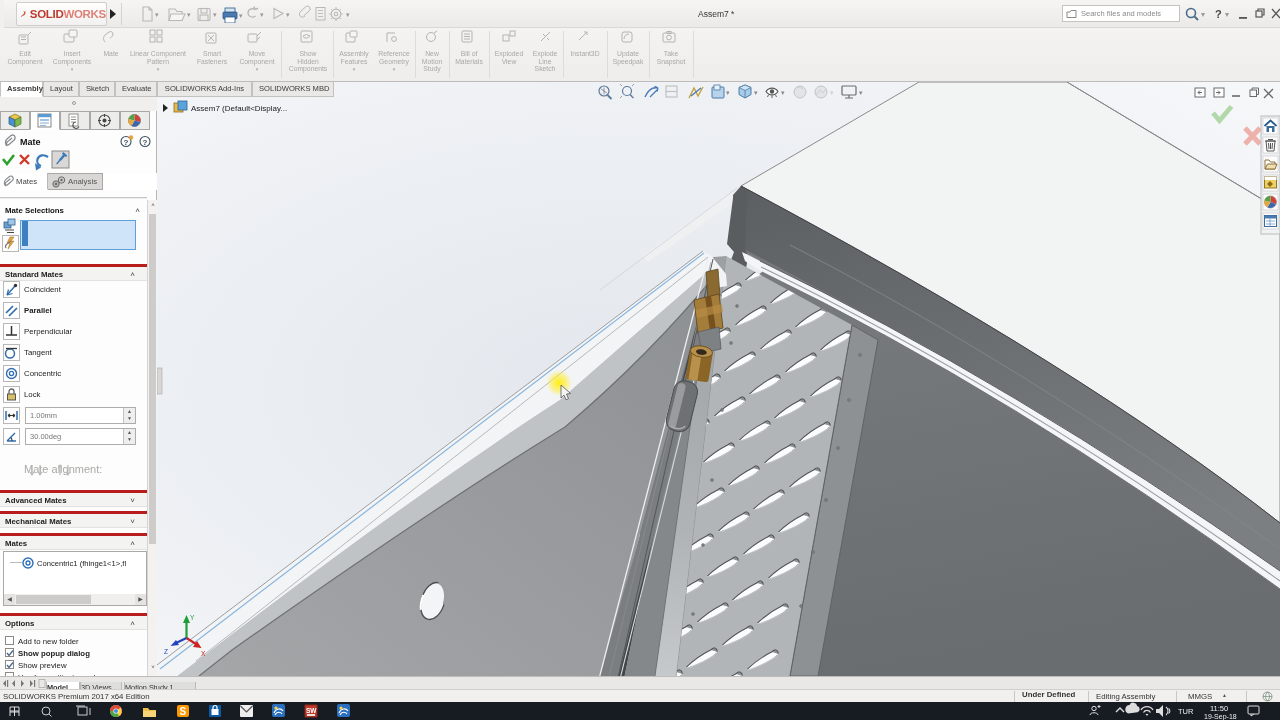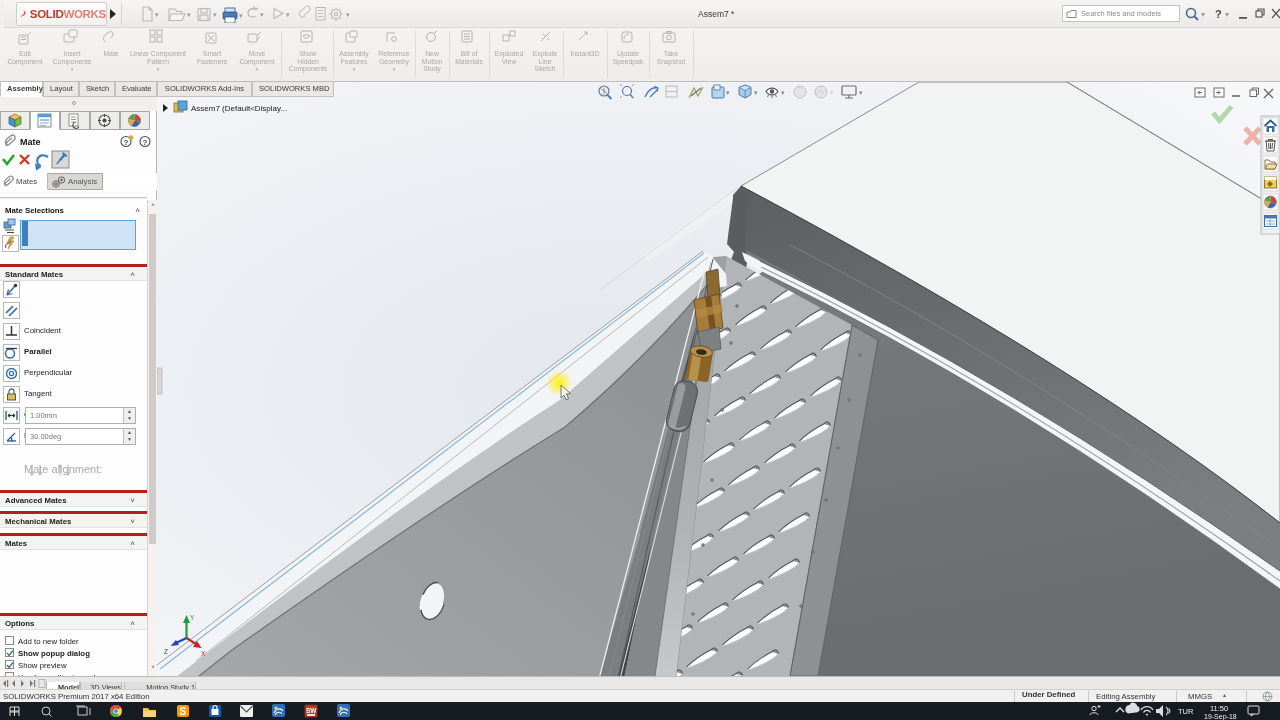--- a/index.html
+++ b/index.html
@@ -28,32 +28,32 @@
   
   #viewport { left:157px; top:82px; width:1123px; height:594px; }
   
   #leftpanel { left:0; top:82px; width:157px; height:594px; background:#fdfdfd; border-right:1px solid #b8b7b5; }
   .ptab { position:absolute; top:29px; height:19px; background:#ececea; border:1px solid #a9a8a6; }
   .sechdr { position:absolute; left:0; width:147px; height:17px; background:#f3f3f2; border-top:3px solid #b91c1c;
     border-bottom:1px solid #e2e2e1; font-size:7.8px; font-weight:bold; color:#222; line-height:16px; padding-left:5px; }
   .chev { position:absolute; right:12px; font-size:8px; color:#444; font-weight:normal; }
   .mrow { position:absolute; left:3px; width:140px; height:20px; }
   .micon { position:absolute; left:0; top:0; width:17px; height:17px; background:#fff; border:1px solid #b9b8b6; }
-  .mlabel { position:absolute; left:21px; top:4px; font-size:7.8px; color:#222;margin-top:41px; }
+  .mlabel { position:absolute; left:21px; top:4px; font-size:7.8px; color:#222; }
   .field { position:absolute; left:22px; top:0; width:111px; height:17px; background:#fff; border:1px solid #aeadab;
     font-size:7.5px; color:#777; line-height:15px; padding-left:4px; }
   .spin { position:absolute; right:0; top:0; width:12px; height:15px; background:#eee; border-left:1px solid #c4c3c1;
     font-size:5px; color:#555; text-align:center; line-height:7px; }
   .cbrow { position:absolute; left:5px; font-size:7.8px; color:#222; height:12px; width:145px; white-space:nowrap; }
   .cb { position:absolute; left:0; top:0; width:9px; height:9px; background:#fff; border:1px solid #8a8988; }
   .cblbl { position:absolute; left:13px; top:0.5px; }
   
   #modeltabs { left:0; top:676px; width:1280px; height:13px; background:#e9e8e6; border-top:1px solid #bdbcba; }
   .mtab { position:absolute; top:5px; height:12px; font-size:7.3px; color:#333; background:#dededd;
-    border:1px solid #b9b8b6; border-top:none; line-height:11px; text-align:right; }
+    border:1px solid #b9b8b6; border-top:none; line-height:11px; text-align:left; }
   #statusbar { left:0; top:689px; width:1280px; height:13px; background:#f1f0ef; border-top:1px solid #d0cfce;
     font-size:7.8px; color:#333; }
   #taskbar { left:0; top:702px; width:1280px; height:18px; background:#171b22; }
 </style>
 </head>
 <body>
 
 <div id="titlebar" class="abs">
   <div id="swlogo" class="abs">
     <svg width="19" height="18" viewBox="0 0 19 18">
@@ -971,20 +971,34 @@
         <path d="M 5 3 l 0 10 m -2 -3 l 2 3 l 2 -3 M 13 3 l 0 10 m -2 -3 l 2 3 l 2 -3" stroke="#bbbab8" stroke-width="1.2" fill="none"></path>
       </svg></div>
  <div class="abs" style="left:55px;top:380px;width:18px;height:18px;"><svg width="18" height="18" viewBox="0 0 18 18">
         <path d="M 5 13 l 0 -10 m -2 3 l 2 -3 l 2 3 M 13 3 l 0 10 m -2 -3 l 2 3 l 2 -3" stroke="#bbbab8" stroke-width="1.2" fill="none"></path>
       </svg></div>
 
  <div class="sechdr" style="top:408px;">Advanced Mates<span class="chev" style="top:0;">˅</span></div>
  <div class="sechdr" style="top:429px;">Mechanical Mates<span class="chev" style="top:0;">˅</span></div>
  <div class="sechdr" style="top:451px;">Mates<span class="chev" style="top:0;">˄</span></div>
 
+ <div class="abs" style="left:3px;top:469px;width:144px;height:55px;background:#fff;border:1px solid #aaa9a7;">
+   <svg class="abs" style="left:18px;top:5px;" width="12" height="12" viewBox="0 0 12 12">
+     <circle cx="6" cy="6" r="5" fill="none" stroke="#2a70b8" stroke-width="1.4"></circle>
+     <circle cx="6" cy="6" r="2" fill="none" stroke="#2a70b8" stroke-width="1.3"></circle>
+   </svg>
+   <div class="abs" style="left:6px;top:10px;width:12px;height:1px;background:#bbb;"></div>
+   <span class="abs" style="left:33px;top:7px;font-size:7.6px;color:#222;white-space:nowrap;">Concentric1 (fhinge1&lt;1&gt;,fl</span>
+
+   <div class="abs" style="left:0;top:42px;width:142px;height:11px;background:#f0efee;">
+     <div class="abs" style="left:0;top:0;width:11px;height:11px;background:#e4e3e1;font-size:6px;color:#555;text-align:center;line-height:11px;">◀</div>
+     <div class="abs" style="left:12px;top:1px;width:75px;height:9px;background:#cdcccb;"></div>
+     <div class="abs" style="right:0;top:0;width:11px;height:11px;background:#e4e3e1;font-size:6px;color:#555;text-align:center;line-height:11px;">▶</div>
+   </div>
+ </div>
 
  <div class="sechdr" style="top:531px;">Options<span class="chev" style="top:0;">˄</span></div>
  <div class="cbrow" style="top:554px;">
       <div class="cb"></div>
       <span class="cblbl">Add to new folder</span>
     </div>
  <div class="cbrow" style="top:566px;font-weight:bold;">
       <div class="cb"><svg width="8" height="8" viewBox="0 0 8 8">
           <path d="M 1 4 l 2 2.5 l 4 -5" stroke="#4a6a8a" stroke-width="1.4" fill="none"></path>
         </svg></div>

